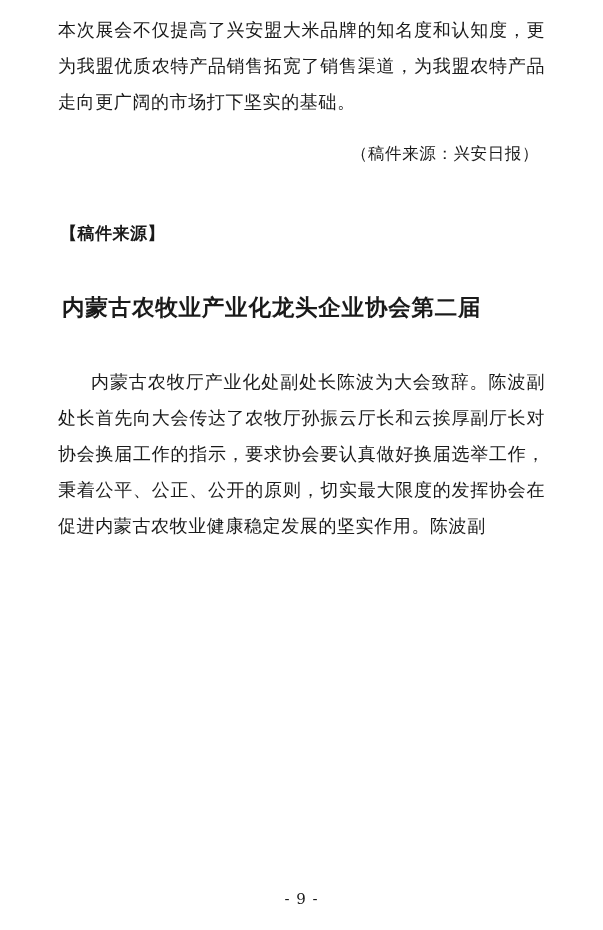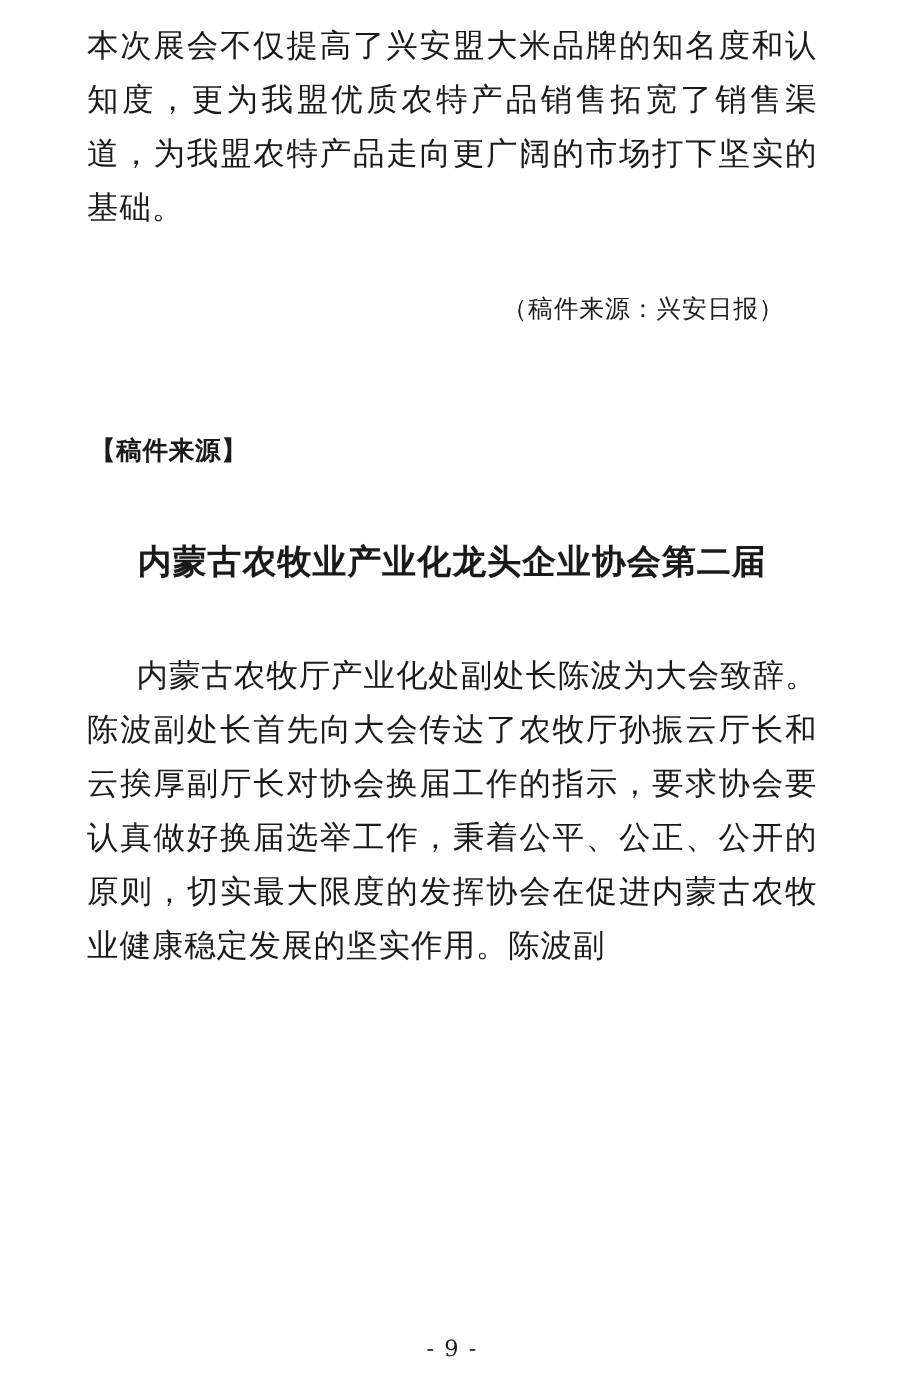--- a/index.html
+++ b/index.html
@@ -15,53 +15,52 @@
     overflow: hidden;
   }
   .page {
     position: relative;
     width: 603px;
     height: 930px;
     box-sizing: border-box;
     padding: 12px 58px 0 58px;
   }
   .para {
-    font-size: 21px;
+    font-size: 18px;
     line-height: 36px;
     text-align: justify;
     text-justify: inter-ideograph;
     letter-spacing: 0.6px;
     margin: 0;
   }
   .para.indent {
     text-indent: 33px;
   }
   .source-line {
     font-size: 16.5px;
     line-height: 36px;
     text-align: right;
     letter-spacing: 0.6px;
-    margin: 18px;
+    margin: 2px;
     padding-top: 14px;
     padding-right: 4px;
   }
   .section-tag {
     font-size: 17px;
     font-weight: bold;
     line-height: 34px;
     letter-spacing: 0.5px;
     margin: 0;
     padding-top: 42px;
     padding-left: 2px;
   }
   .doc-title {
     font-size: 22.5px;
     font-weight: bold;
     line-height: 46px;
-    text-align: center;
     letter-spacing: 0.8px;
     margin: 0;
     padding-top: 34px;
     padding-left: 4px;
     padding-right: 4px;
   }
   .body-block {
     padding-top: 34px;
   }
   .body-block .para + .para {

